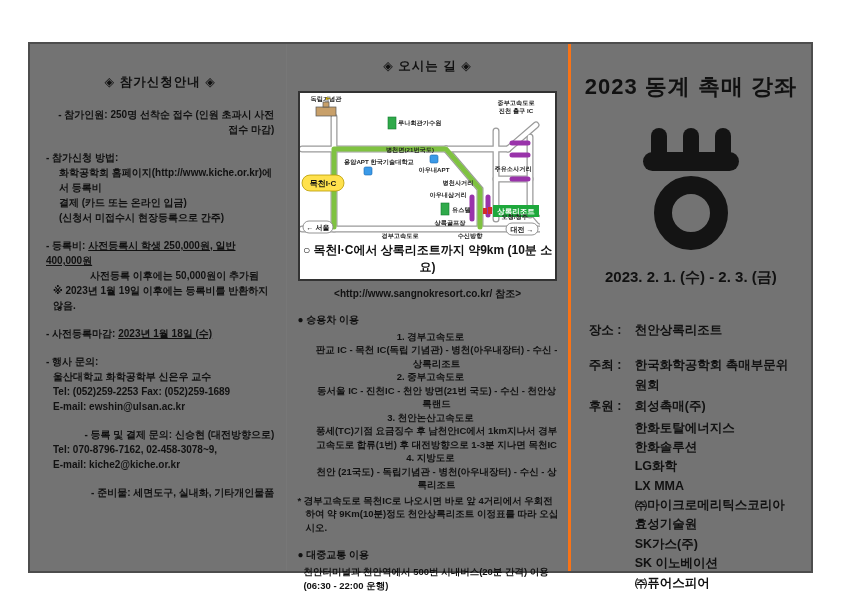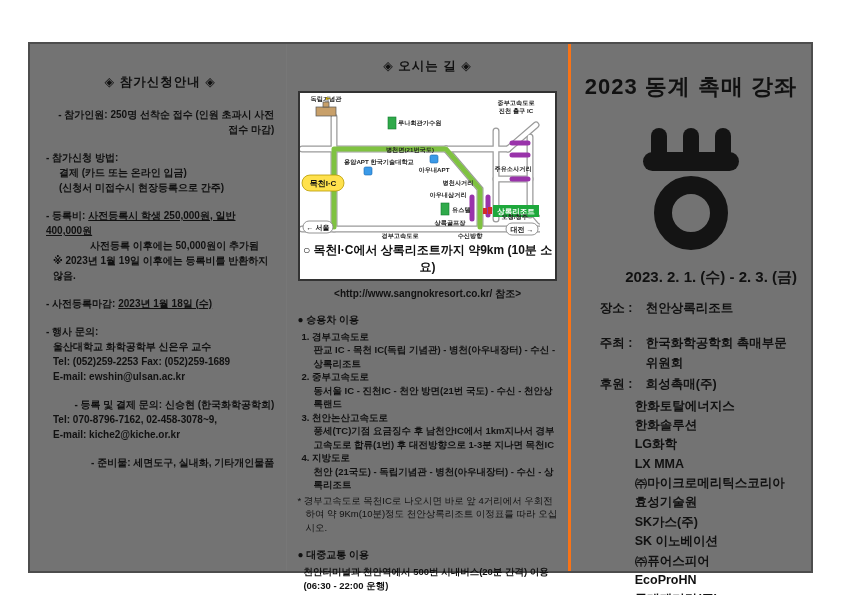--- a/index.html
+++ b/index.html
@@ -27,56 +27,57 @@
   .ind3 { padding-left:7px; }
   .ul { text-decoration:underline; }
   .blk .wrap { padding-left:13px; text-indent:-13px;text-align:right; }
 
   
   .map-box { border:2px solid #333; margin:0 3px 6px 3px; background:#fff; }
   .map-box svg { display:block; }
   .map-caption { text-align:center; font-size:12px; font-weight:700; padding:2px 0 3px 0; }
   .site-ref { text-align:center; font-size:10px; font-weight:700; margin:4px 0 12px 0; }
   .sec-head { font-size:10px; font-weight:800; margin:0 0 3px 2px; }
-  .route { font-size:9.5px; font-weight:700; line-height:1.42; margin-left:6px; }
+  .route { font-size:9.5px; font-weight:700; line-height:1.42; margin-left:6px;text-align:center; }
   .route .r-name { }
   .route .r-desc { margin-left:12px; }
-  .car-note { font-size:9.5px; font-weight:400; line-height:1.42; margin:2px 0 14px 2px; padding-left:8px; text-indent:-8px; }
+  .car-note { font-size:9.5px; font-weight:700; line-height:1.42; margin:2px 0 14px 2px; padding-left:8px; text-indent:-8px; }
   .transit-desc { font-size:9.5px; font-weight:700; line-height:1.42; margin-left:8px; }
 
   
   .main-title { font-size:22px; font-weight:900; letter-spacing:1px; white-space:nowrap; }
   .logo { position:relative; width:96px; height:122px; margin:26px auto 18px auto; }
   .logo .stud { position:absolute; top:0; width:16px; height:32px; background:#141414; border-radius:8px; }
   .logo .stud.s1 { left:8px; } .logo .stud.s2 { left:40px; } .logo .stud.s3 { left:72px; }
   .logo .bar { position:absolute; top:24px; left:0; width:96px; height:19px; background:#141414; border-radius:10px; }
   .logo .ring { position:absolute; top:48px; left:11px; width:74px; height:74px; border:18px solid #141414; border-radius:50%; box-sizing:border-box; }
-  .dates { text-align:right; font-size:15px; font-weight:800; margin:6px 0 12px 0; white-space:nowrap; }
+  .dates { text-align:center; font-size:15px; font-weight:800; margin:6px 0 34px 0; white-space:nowrap; }
   .info { font-size:12.5px; font-weight:800; line-height:1.55; margin-left:4px; }
-  .info-row { display:flex; margin-bottom:2px;margin-left:11px; }
+  .info-row { display:flex; margin-bottom:2px; }
   .info-label { width:46px; flex:0 0 46px; }
   .venue-row { margin-bottom:16px; }
   .sponsor-line { margin-left:46px; }
 
   svg text { font-family:"Liberation Sans","DejaVu Sans",sans-serif; }
 </style>
 </head>
 <body>
 
 <div class="sheet">
 
   <div class="col col1">
     <div class="col-title">◈ 참가신청안내 ◈</div>
 
     <div class="blk">
       <div class="wrap">- 참가인원: 250명 선착순 접수 (인원 초과시 사전 접수 마감)</div>
     </div>
 
     <div class="blk">
       <div class="line">- 참가신청 방법:</div>
+      <div class="line ind">화학공학회 홈페이지(http://www.kiche.or.kr)에서 등록비</div>
       <div class="line ind">결제 (카드 또는 온라인 입금)</div>
       <div class="line ind">(신청서 미접수시 현장등록으로 간주)</div>
     </div>
 
     <div class="blk">
       <div class="line">
         <span>- 등록비: </span><span class="ul">사전등록시 학생 250,000원, 일반 400,000원</span>
       </div>
       <div class="line ind2">사전등록 이후에는 50,000원이 추가됨</div>
       <div class="line ind3">※ 2023년 1월 19일 이후에는 등록비를 반환하지 않음.</div>
@@ -87,21 +88,21 @@
     </div>
 
     <div class="blk">
       <div class="line">- 행사 문의:</div>
       <div class="line ind3">울산대학교 화학공학부 신은우 교수</div>
       <div class="line ind3">Tel: (052)259-2253   Fax: (052)259-1689</div>
       <div class="line ind3">E-mail: ewshin@ulsan.ac.kr</div>
     </div>
 
     <div class="blk">
-      <div class="wrap">- 등록 및 결제 문의: 신승현 (한국화학공학회)</div>
+      <div class="wrap">- 등록 및 결제 문의: 신승현 (대전방향으로)</div>
       <div class="line ind3">Tel: 070-8796-7162, 02-458-3078~9,</div>
       <div class="line ind3">E-mail: kiche2@kiche.or.kr</div>
     </div>
 
     <div class="blk">
       <div class="wrap">- 준비물: 세면도구, 실내화, 기타개인물품</div>
     </div>
   </div>
 
   <div class="col col2">

